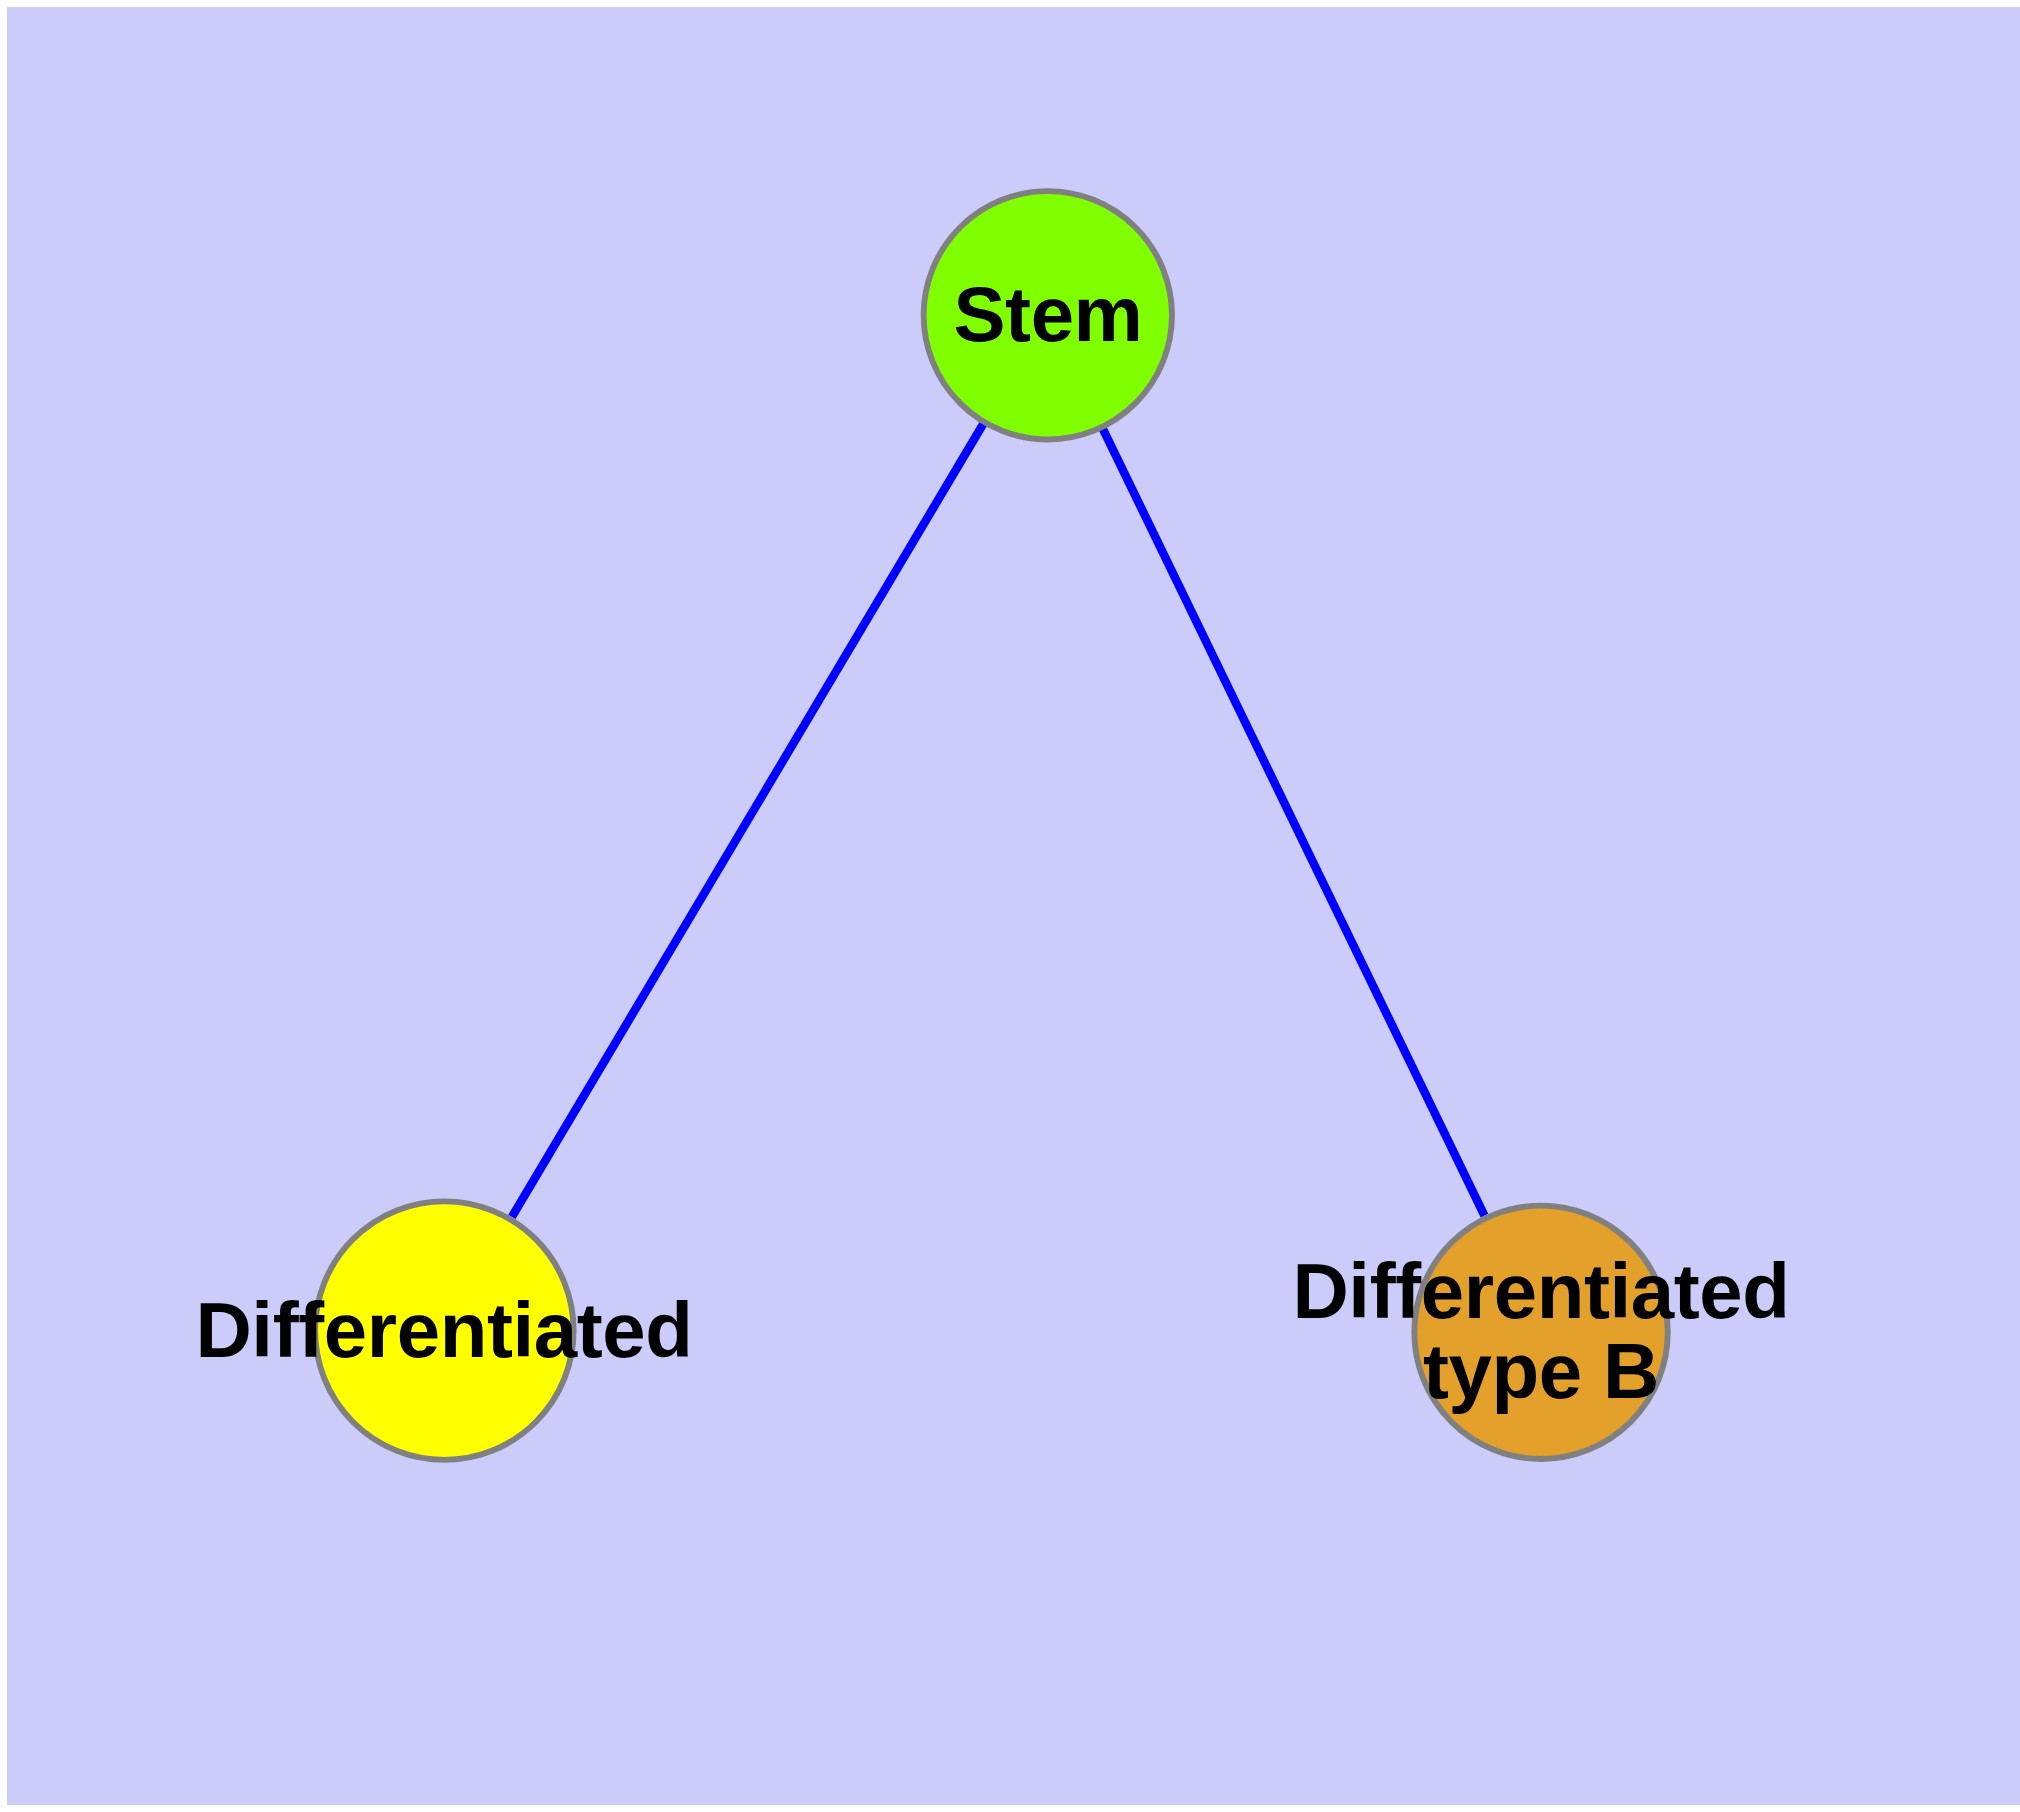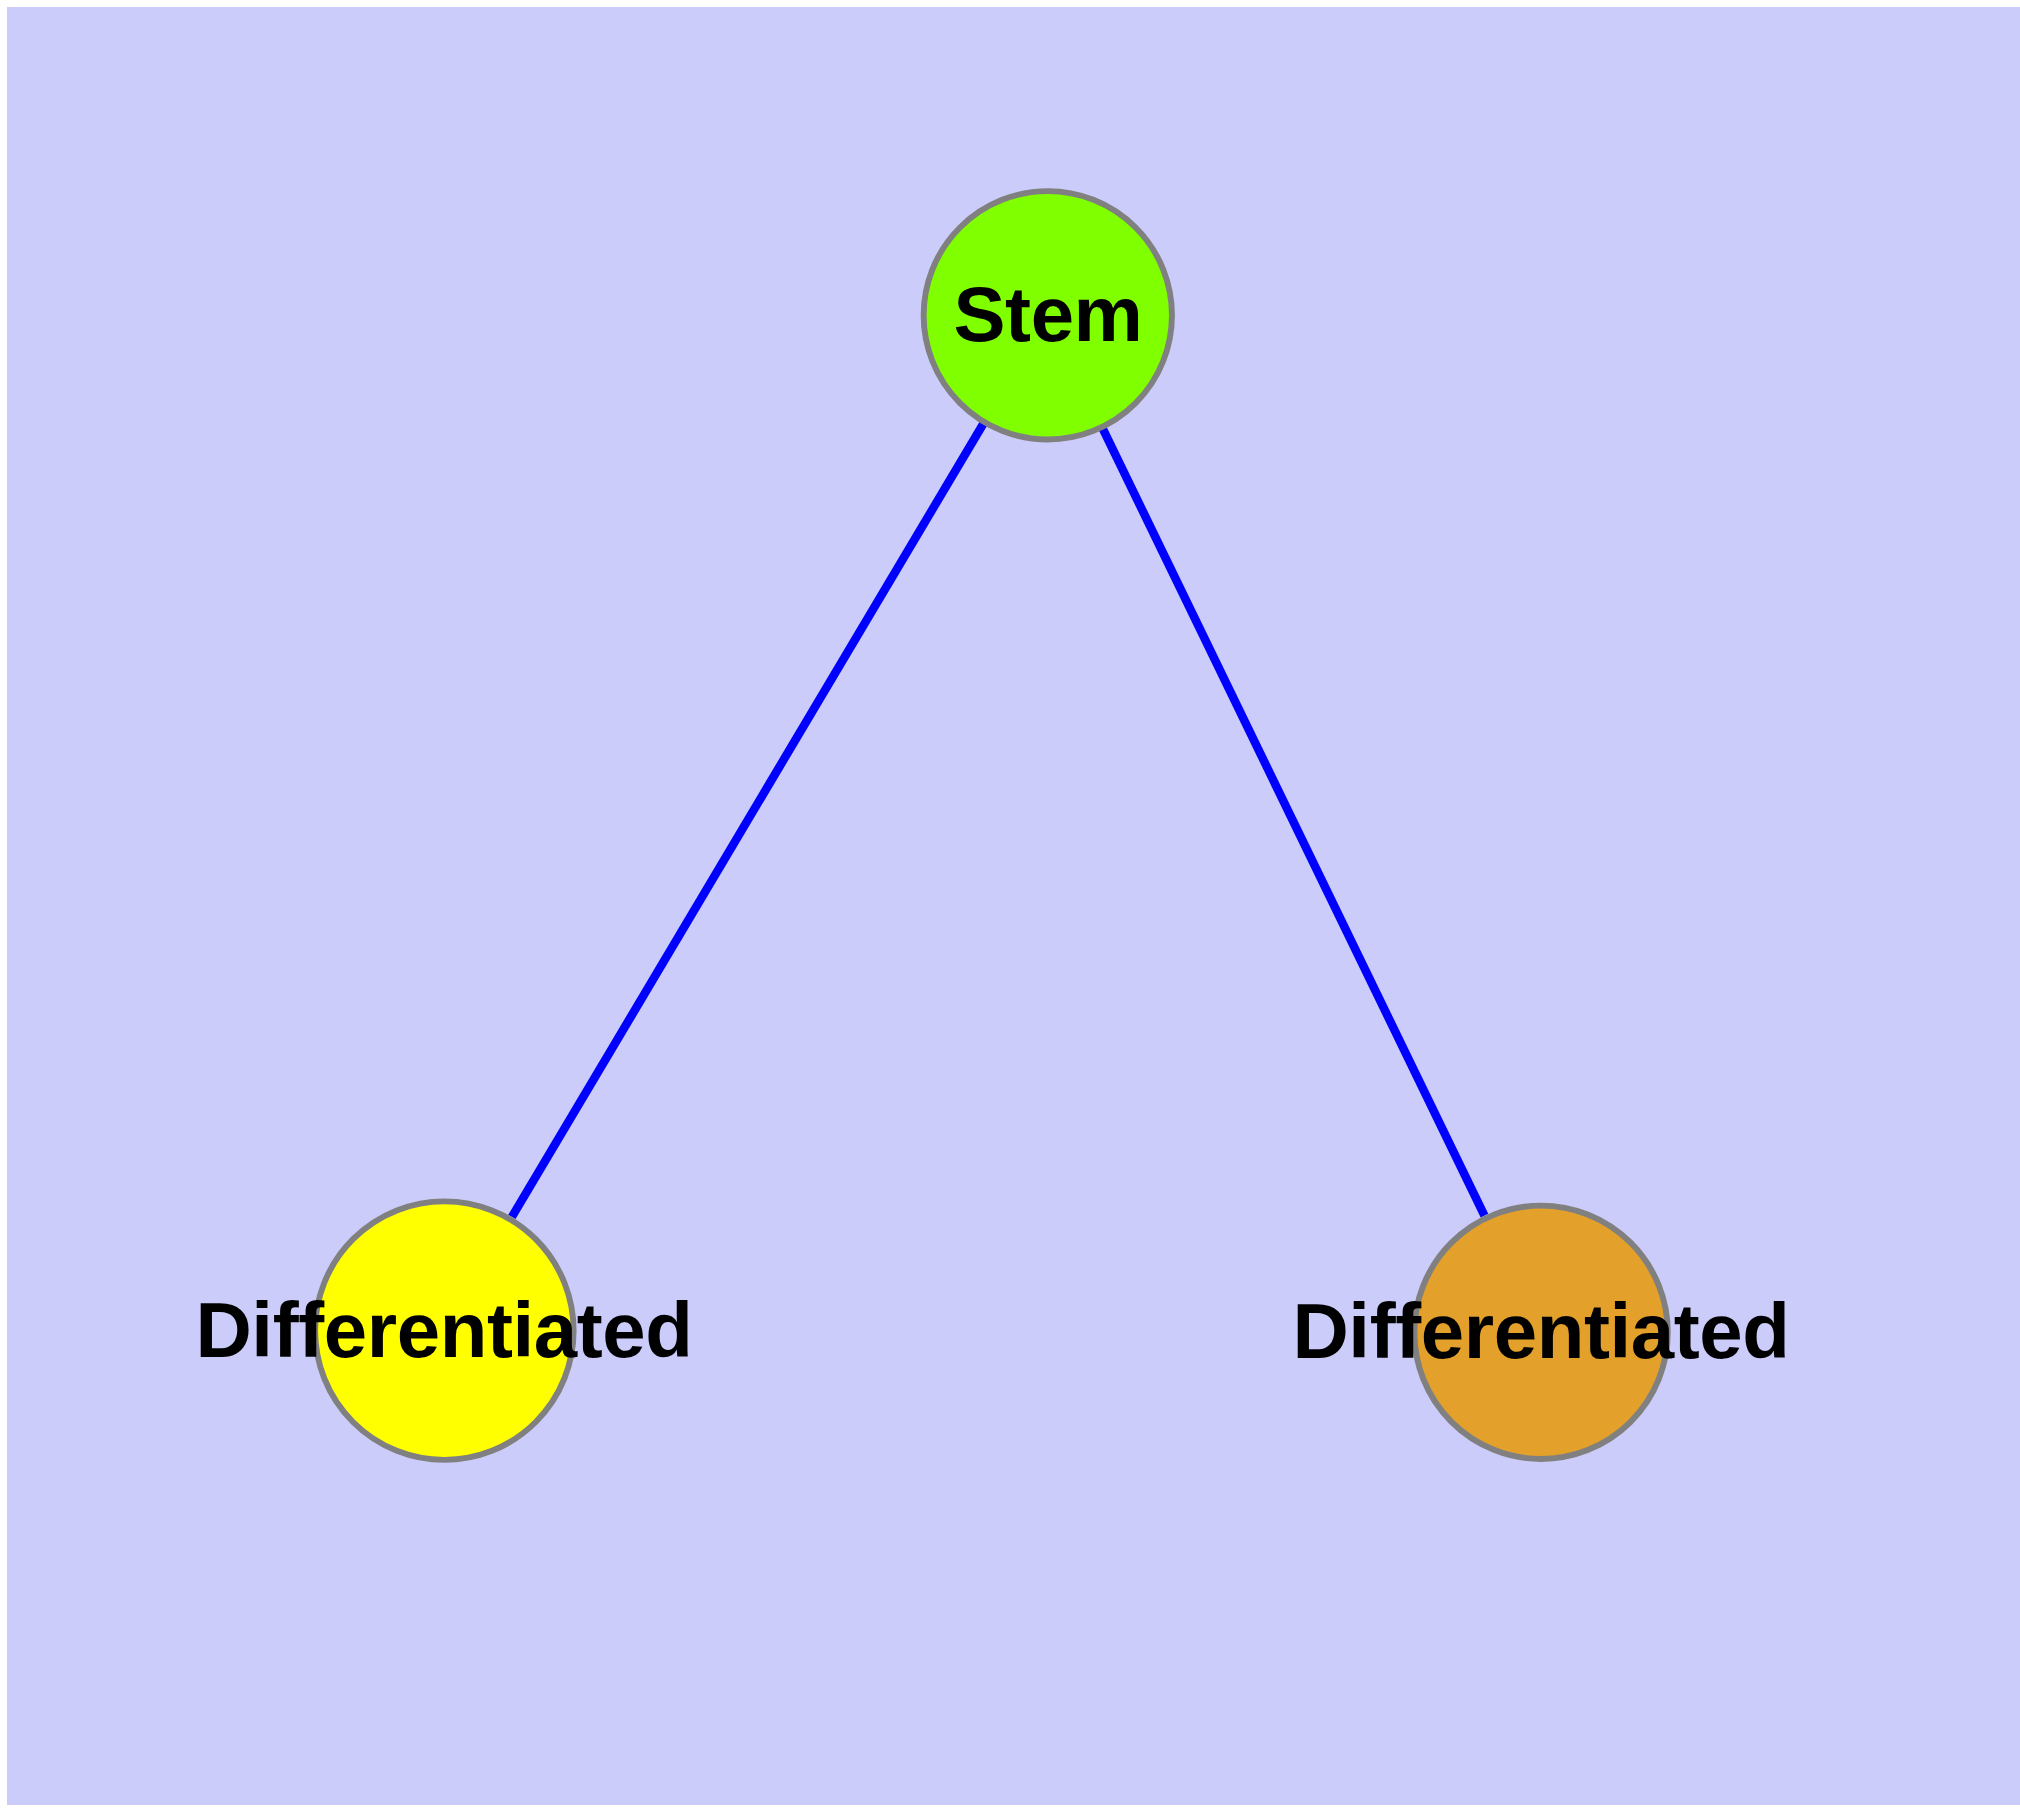--- a/index.html
+++ b/index.html
@@ -77,15 +77,16 @@
   <div class="node-label" style="left: 1048px; top: 315px; font-size: 78px; color: rgb(0, 0, 0);">
     <span>Stem</span>
   </div>
 
   <div class="node-label" style="left: 444px; top: 1331px; font-size: 78px; color: rgb(0, 0, 0);">
     <span>Differentiated</span><br>
   </div>
 
   <div class="node-label" style="left: 1541px; top: 1332px; font-size: 78px; color: rgb(0, 0, 0);">
     <span>Differentiated</span><br>
+    <span>type B</span>
   </div>
 </div>
 
 
 </body></html>

